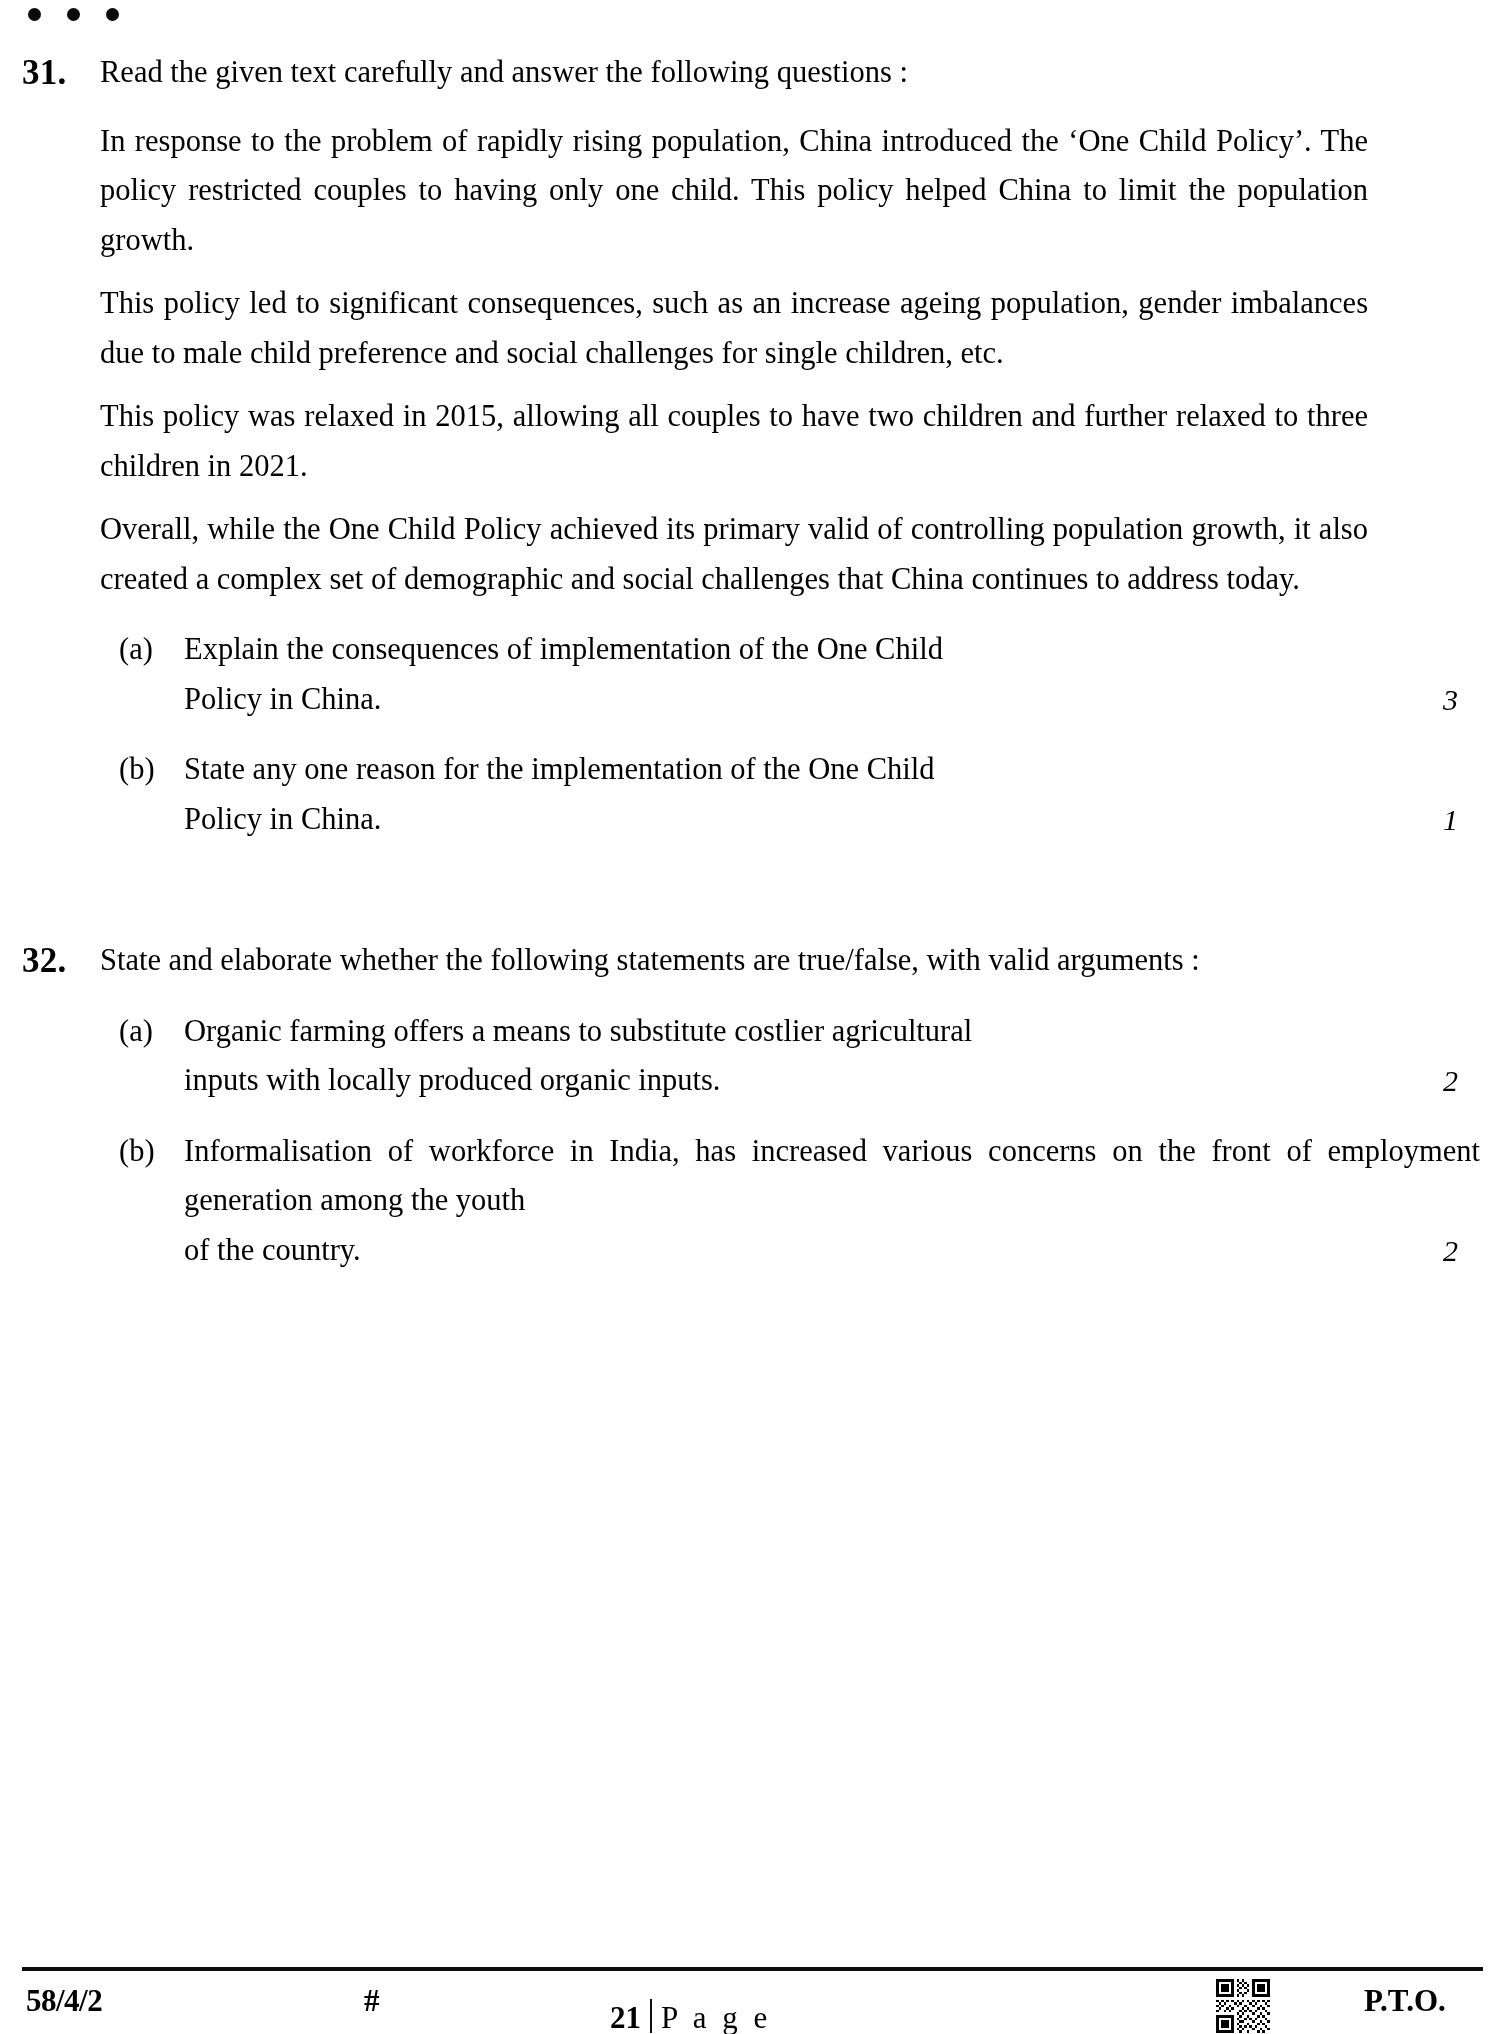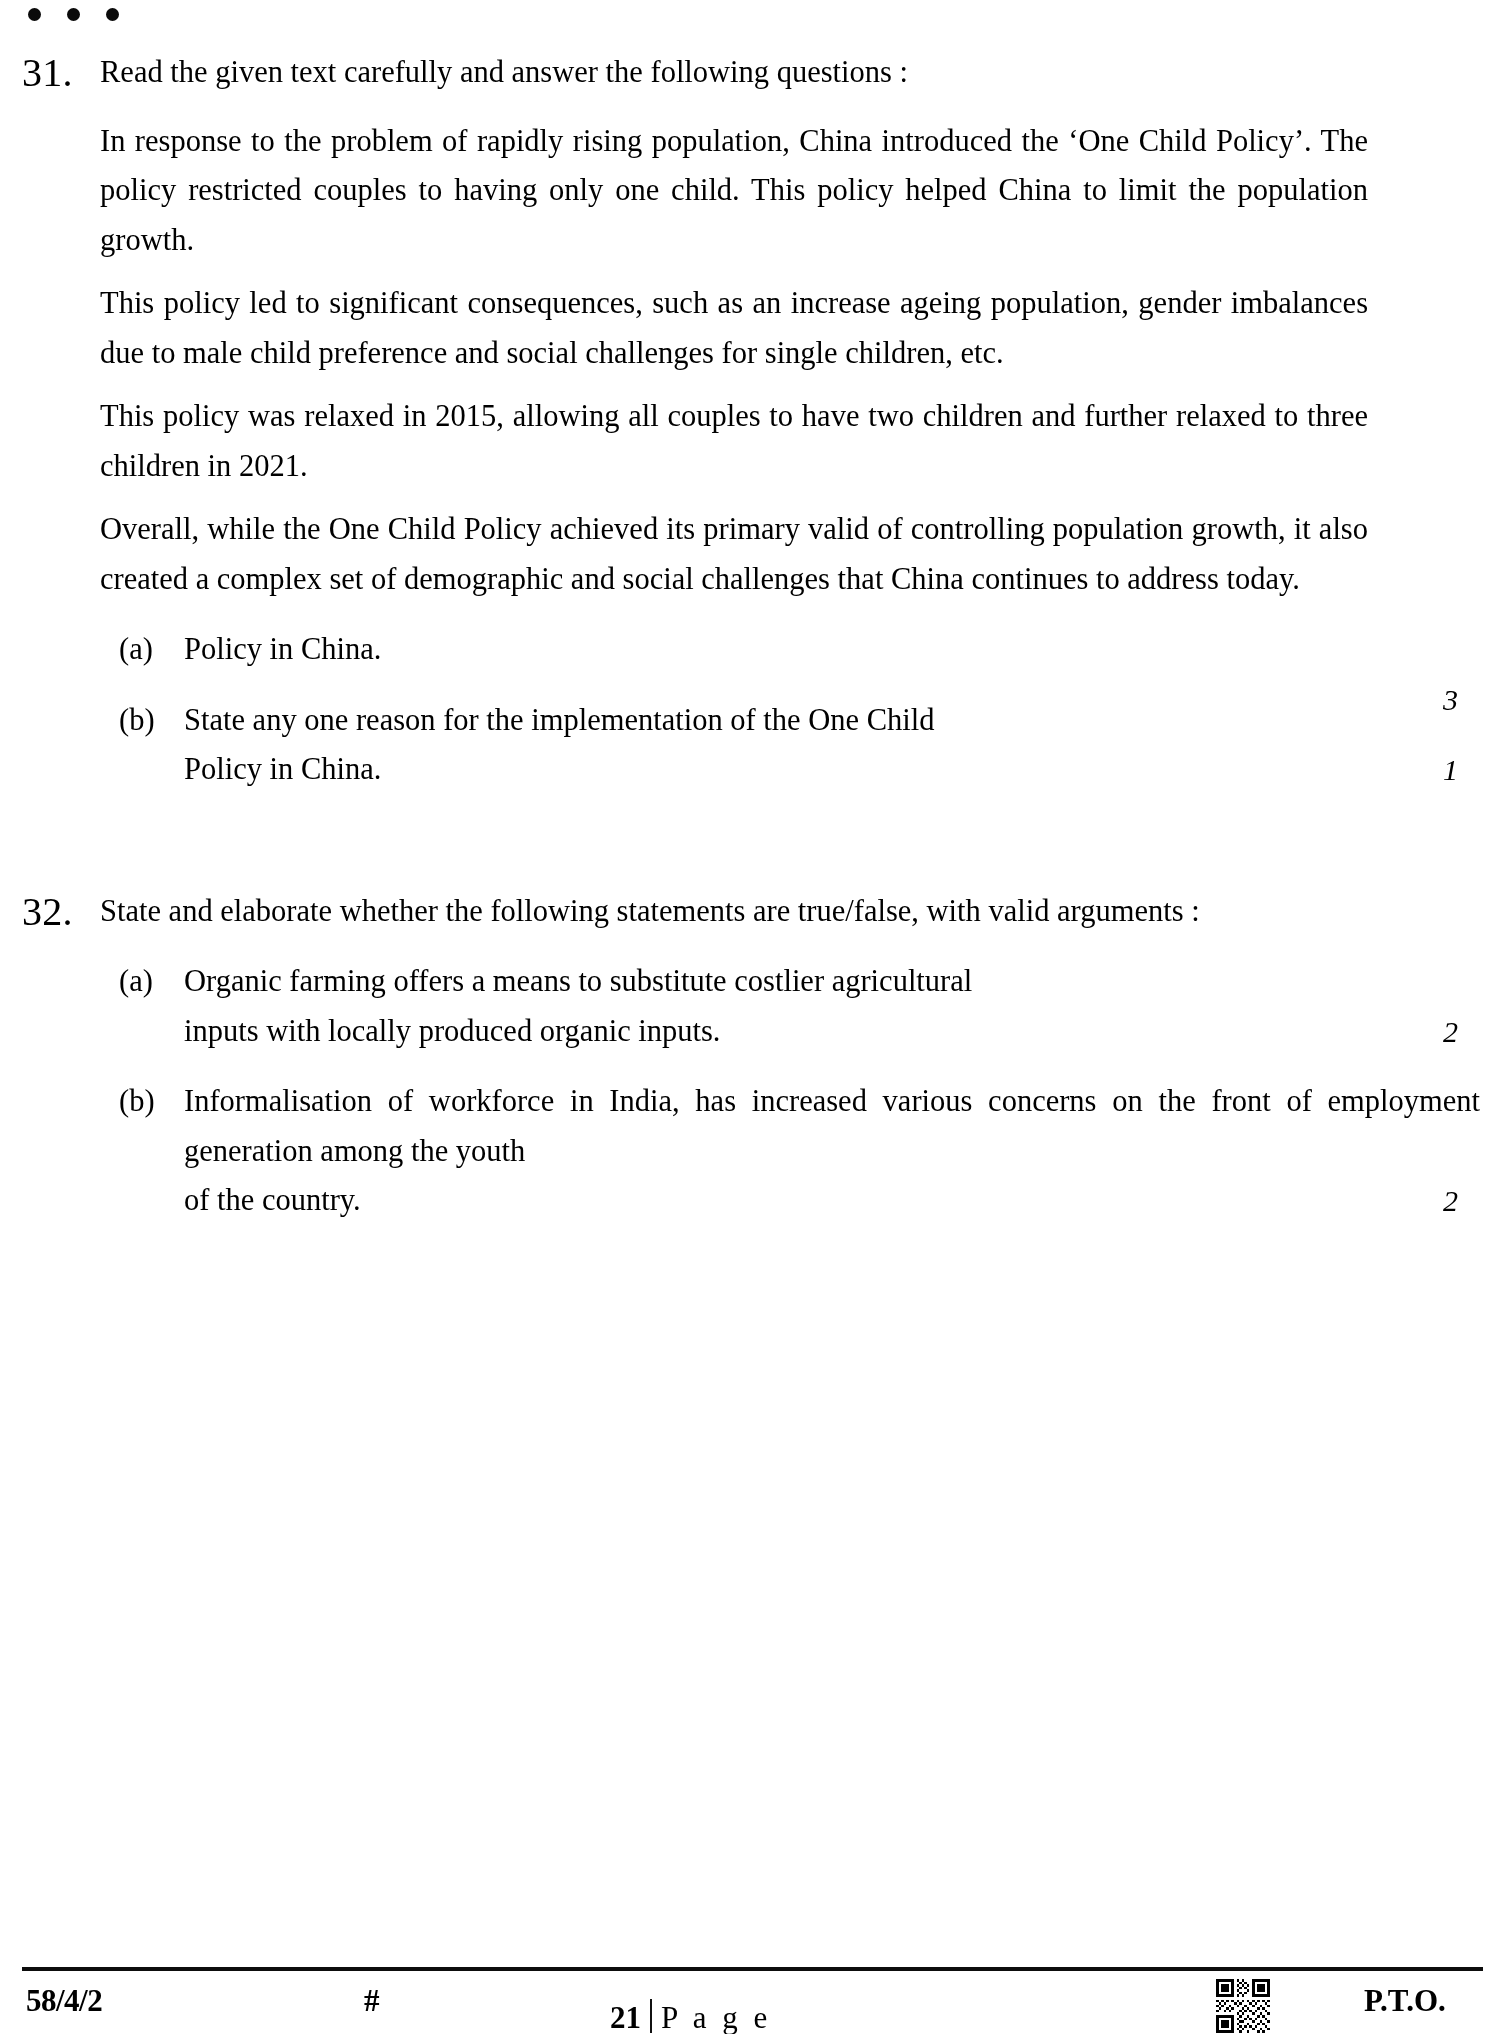--- a/index.html
+++ b/index.html
@@ -41,22 +41,22 @@
 
   .qblock {
     display: flex;
     align-items: flex-start;
     padding-left: 22px;
     padding-right: 25px;
   }
   .qnum {
     width: 78px;
     flex: 0 0 78px;
-    font-weight: normal;
-    font-size: 40px;
+    font-weight: bold;
+    font-size: 35px;
     line-height: 49px;
     letter-spacing: 0.2px;
   }
   .qbody {
     flex: 1 1 auto;
     min-width: 0;
   }
 
   .para {
     font-size: 30.5px;
@@ -205,20 +205,21 @@
       <p class="para lead">Read the given text carefully and answer the following questions :</p>
 
       <p class="para">In response to the problem of rapidly rising population, China introduced the ‘One Child Policy’. The policy restricted couples to having only one child. This policy helped China to limit the population growth.</p>
       <p class="para">This policy led to significant consequences, such as an increase ageing population, gender imbalances due to male child preference and social challenges for single children, etc.</p>
       <p class="para">This policy was relaxed in 2015, allowing all couples to have two children and further relaxed to three children in 2021.</p>
       <p class="para last">Overall, while the One Child Policy achieved its primary valid of controlling population growth, it also created a complex set of demographic and social challenges that China continues to address today.</p>
 
       <div class="subpart">
         <div class="sublabel">(a)</div>
         <div class="subtext">
+          <span>Explain the consequences of implementation of the One Child</span>
           <span class="tail">Policy in China.</span>
           <span class="marks" style="top:49.5px;">3</span>
         </div>
       </div>
 
       <div class="subpart">
         <div class="sublabel">(b)</div>
         <div class="subtext">
           <span>State any one reason for the implementation of the One Child</span>
           <span class="tail">Policy in China.</span>

